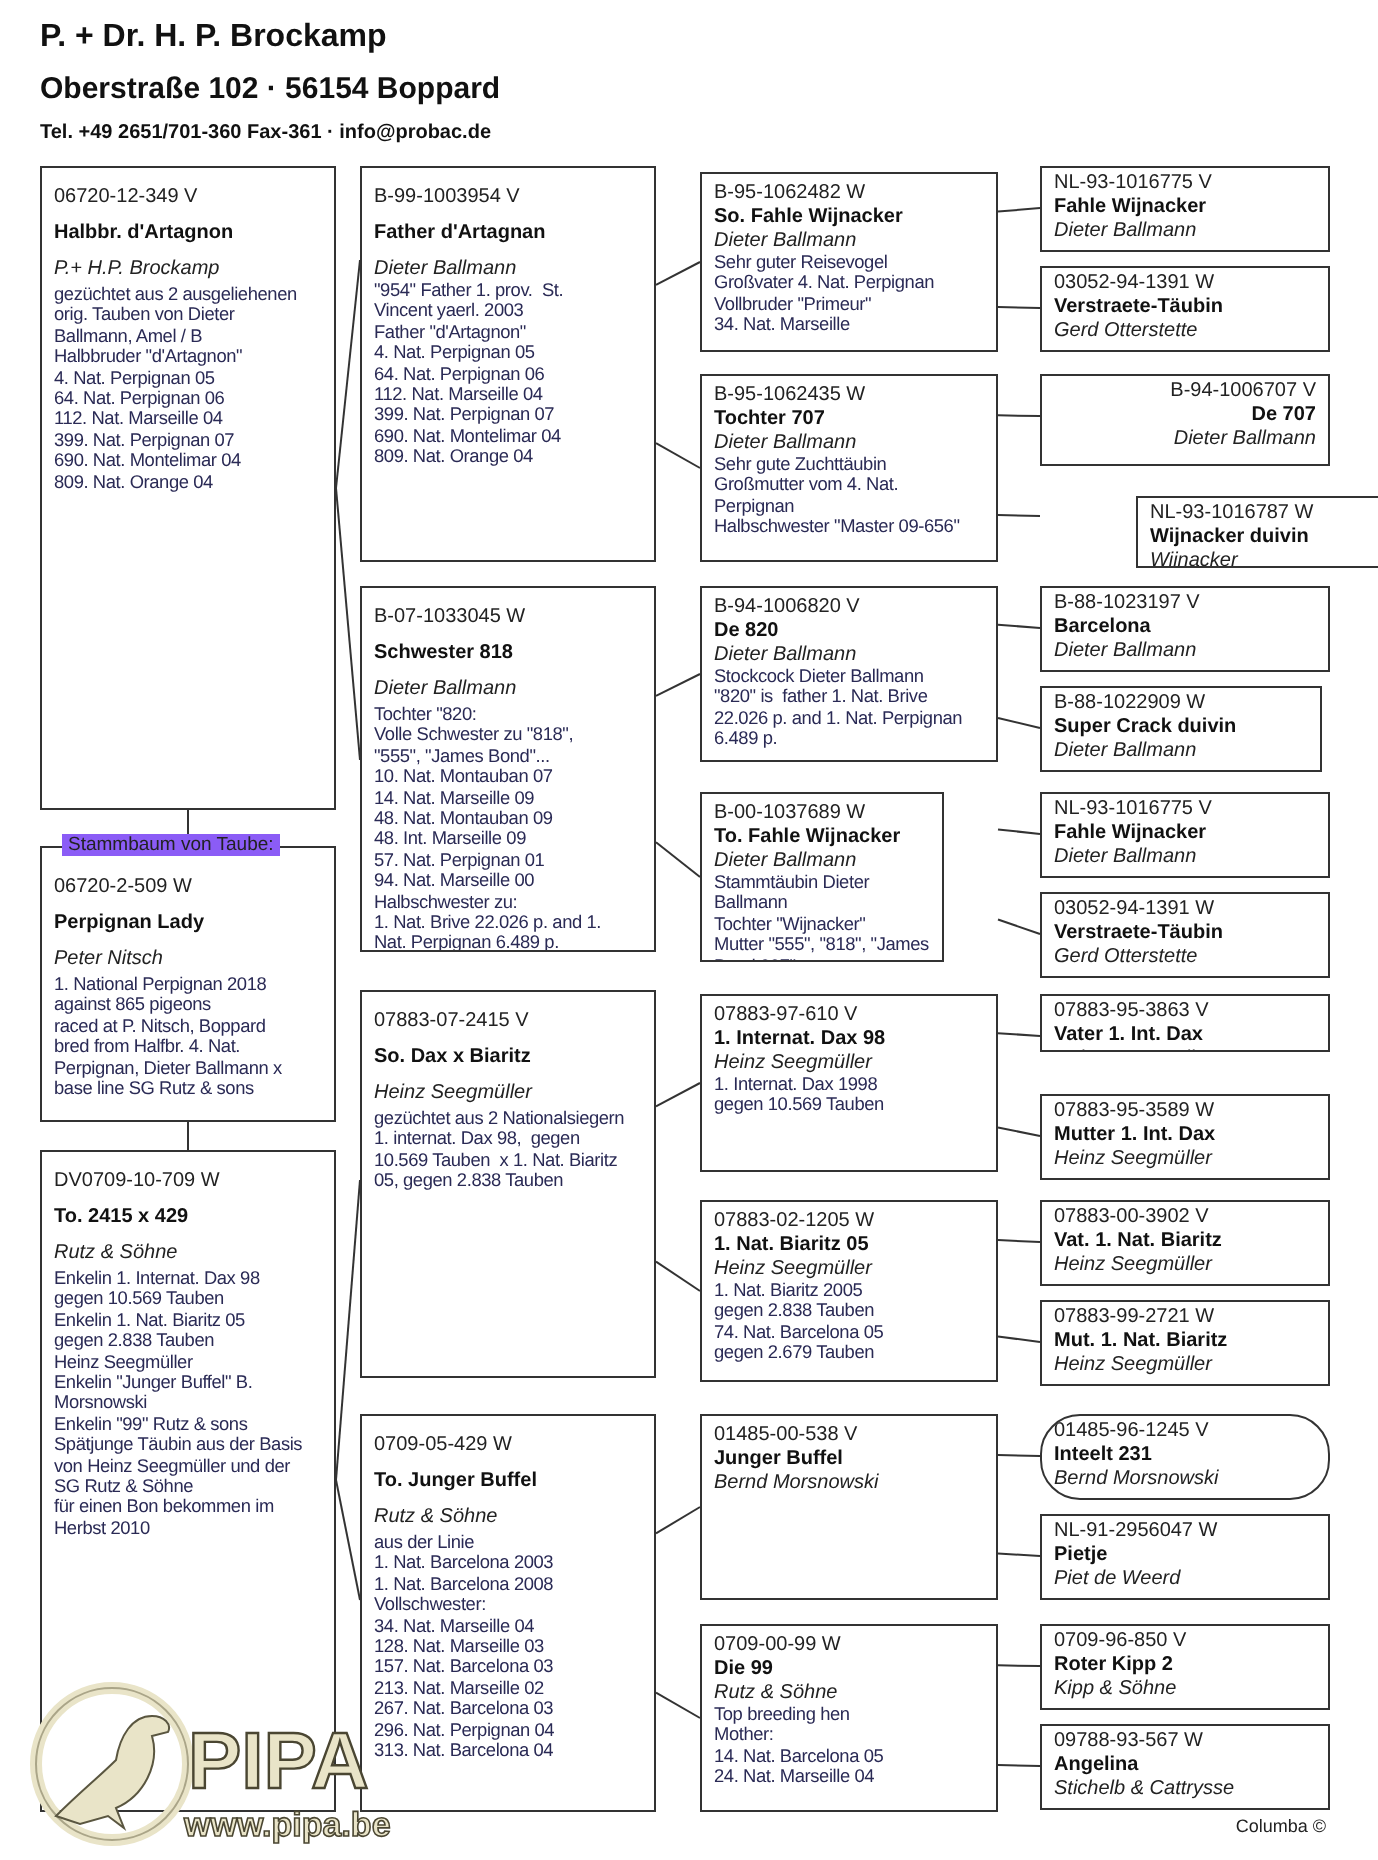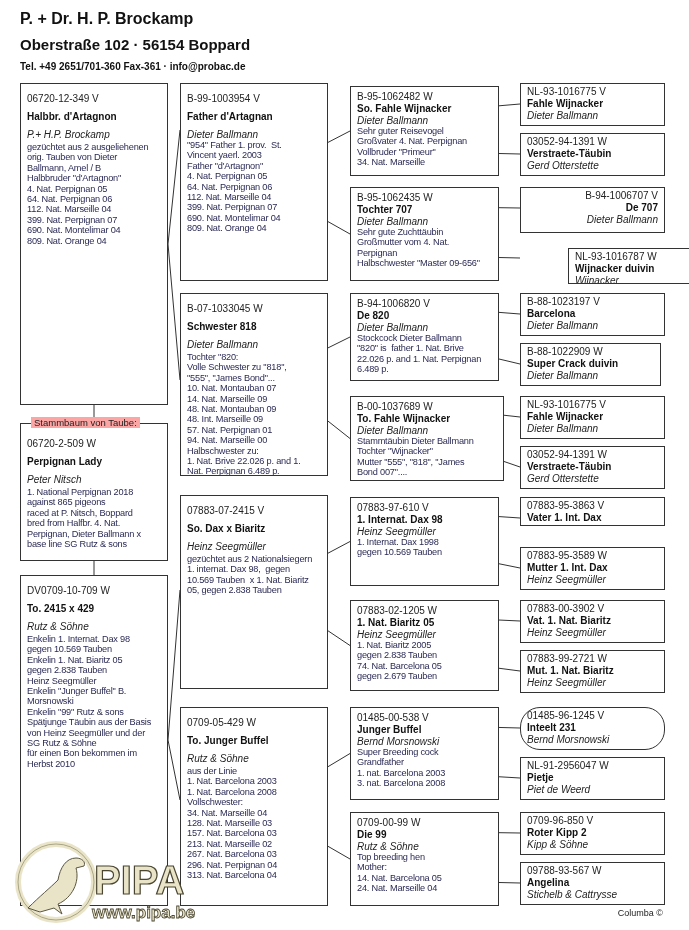--- a/index.html
+++ b/index.html
@@ -13,21 +13,21 @@
   .nm{font-weight:bold;font-size:10px;line-height:12px;color:#111;}
   .br{font-style:italic;font-size:10px;line-height:11px;color:#222;}
   .nt{font-size:9.2px;line-height:10.4px;color:#2a2a55;white-space:pre-wrap;letter-spacing:-0.2px;}
   .big .ring{margin-top:6px;margin-bottom:6px;}
   .big .nm{margin-bottom:6px;}
   .big .br{margin-bottom:2px;}
   .small{padding:2px 6px;}
   .small .ring{font-size:10px;line-height:12px;}
   .small .nm{font-size:10px;line-height:12px;}
   .small .br{font-size:10px;line-height:11px;}
-  .legend{position:absolute;left:31px;top:417px;background:#fca5a5;padding:0 3px;font-size:9.5px;color:#222;}
+  .legend{position:absolute;left:31px;top:417px;background:#8b5cf6;padding:0 3px;font-size:9.5px;color:#222;}
   svg#lines{position:absolute;left:0;top:0;}
   .footer{position:absolute;right:26px;top:908px;font-size:9px;color:#222;}
   .logo{position:absolute;left:10px;top:838px;width:190px;height:90px;}
 </style>
 </head>
 <body>
 
 <div id="h1" class="hdr">P. + Dr. H. P. Brockamp</div>
 <div id="h2" class="hdr">Oberstraße 102  ·  56154 Boppard</div>
 <div id="h3" class="hdr">Tel. +49 2651/701-360  Fax-361  ·  info@probac.de</div>
@@ -191,21 +191,21 @@
     </div>
     <div class="box small" style="left: 350px; top: 293px; width: 149px; height: 88px; padding-top: 4px;">
       <div class="ring">B-94-1006820 V</div>
       <div class="nm">De 820</div>
       <div class="br">Dieter Ballmann</div>
       <div class="nt">Stockcock Dieter Ballmann
 "820" is  father 1. Nat. Brive
 22.026 p. and 1. Nat. Perpignan
 6.489 p.</div>
     </div>
-    <div class="box small" style="left: 350px; top: 396px; width: 154px; height: 85px; padding-top: 4px;">
+    <div class="box small" style="left: 350px; top: 396px; width: 122px; height: 85px; padding-top: 4px;">
       <div class="ring">B-00-1037689 W</div>
       <div class="nm">To. Fahle Wijnacker</div>
       <div class="br">Dieter Ballmann</div>
       <div class="nt">Stammtäubin Dieter Ballmann
 Tochter "Wijnacker"
 Mutter "555", "818", "James
 Bond 007"....</div>
     </div>
     <div class="box small" style="left: 350px; top: 497px; width: 149px; height: 89px; padding-top: 4px;">
       <div class="ring">07883-97-610 V</div>
@@ -220,24 +220,20 @@
       <div class="br">Heinz Seegmüller</div>
       <div class="nt">1. Nat. Biaritz 2005
 gegen 2.838 Tauben
 74. Nat. Barcelona 05
 gegen 2.679 Tauben</div>
     </div>
     <div class="box small" style="left: 350px; top: 707px; width: 149px; height: 93px; padding-top: 4px;">
       <div class="ring">01485-00-538 V</div>
       <div class="nm">Junger Buffel</div>
       <div class="br">Bernd Morsnowski</div>
-      <div class="nt">Super Breeding cock
-Grandfather
-1. nat. Barcelona 2003
-3. nat. Barcelona 2008</div>
     </div>
     <div class="box small" style="left: 350px; top: 812px; width: 149px; height: 94px; padding-top: 4px;">
       <div class="ring">0709-00-99 W</div>
       <div class="nm">Die 99</div>
       <div class="br">Rutz &amp; Söhne</div>
       <div class="nt">Top breeding hen
 Mother:
 14. Nat. Barcelona 05
 24. Nat. Marseille 04</div>
     </div>

